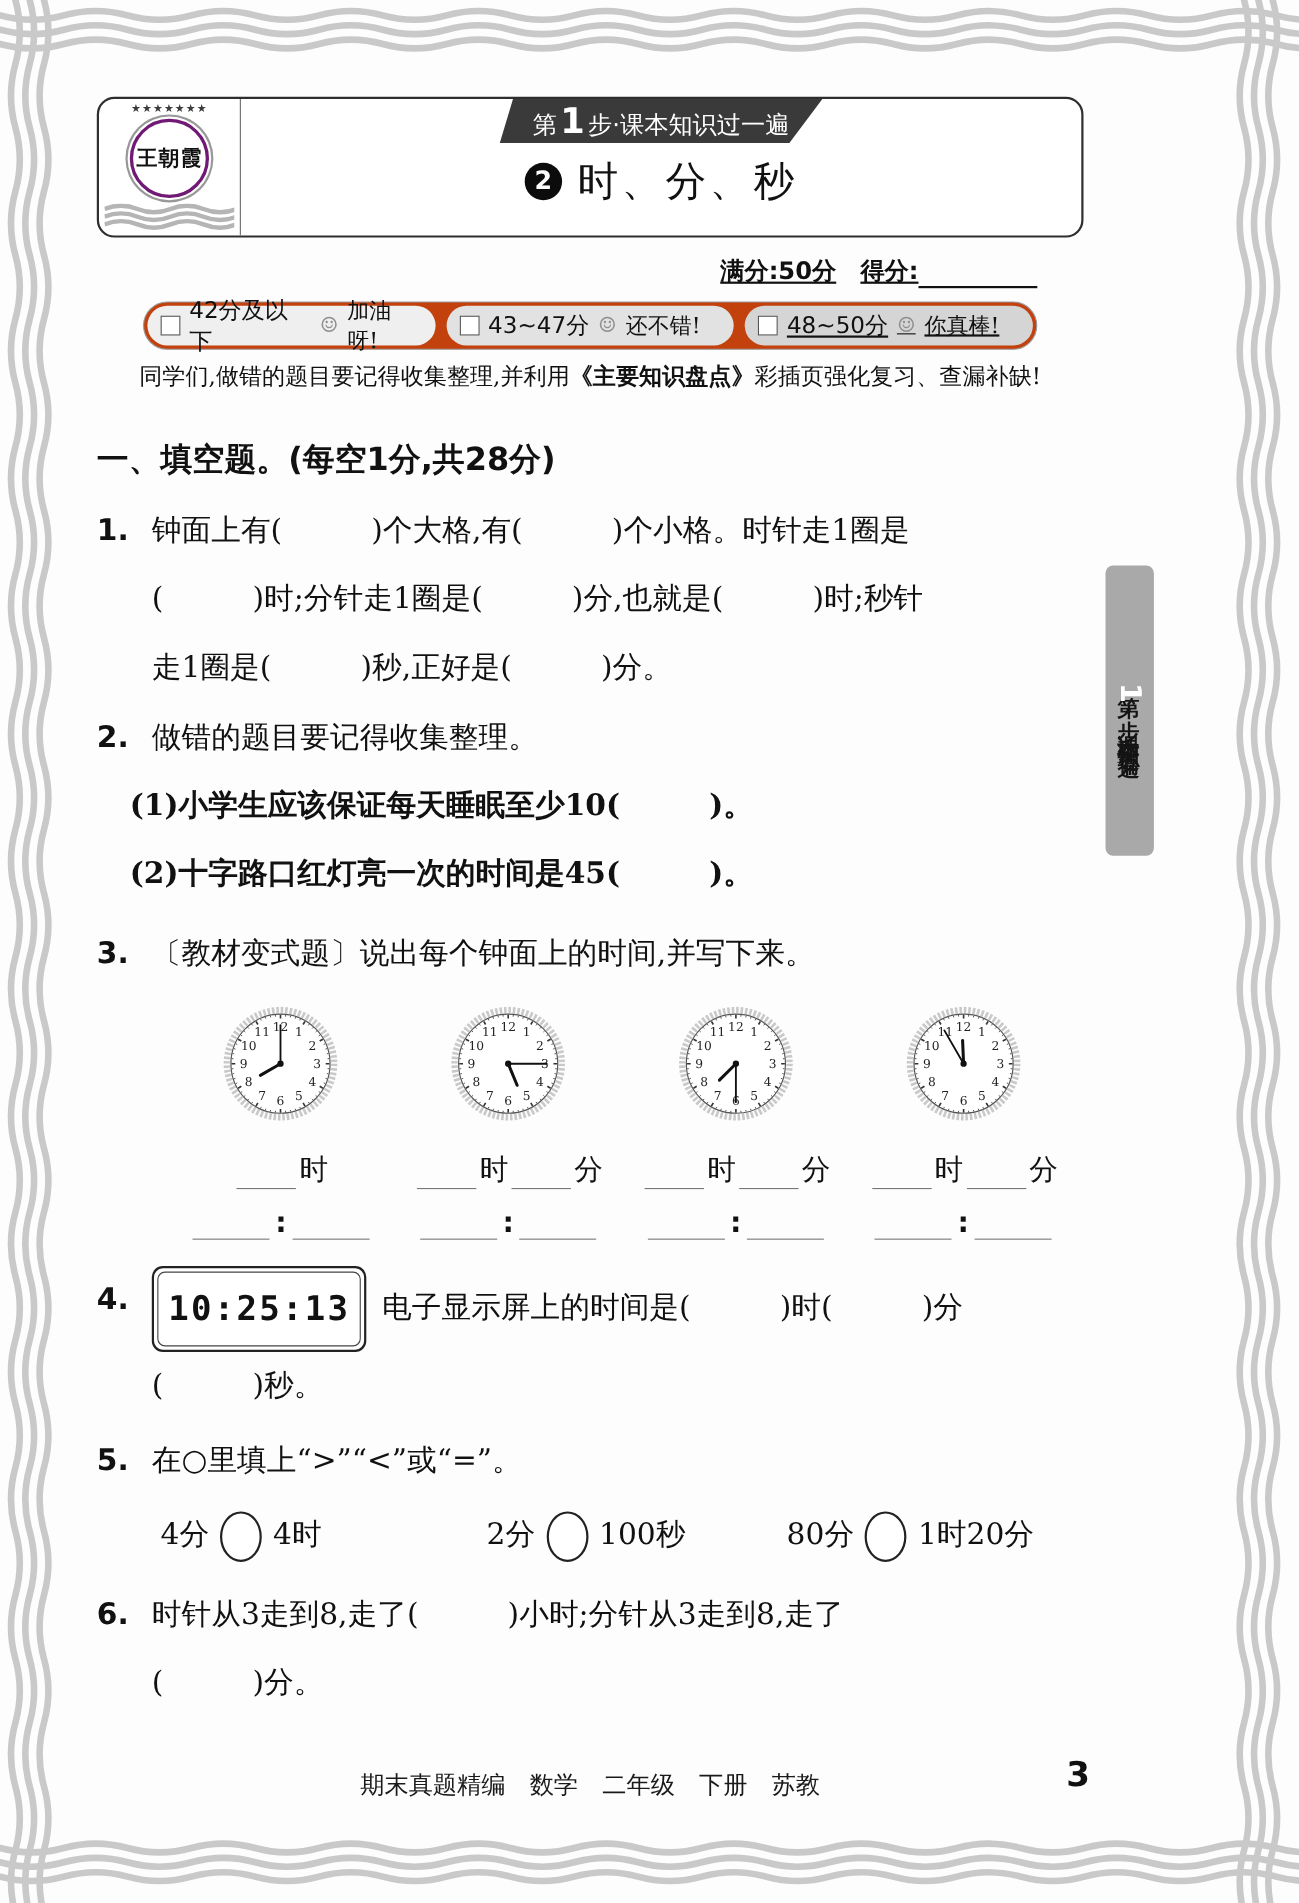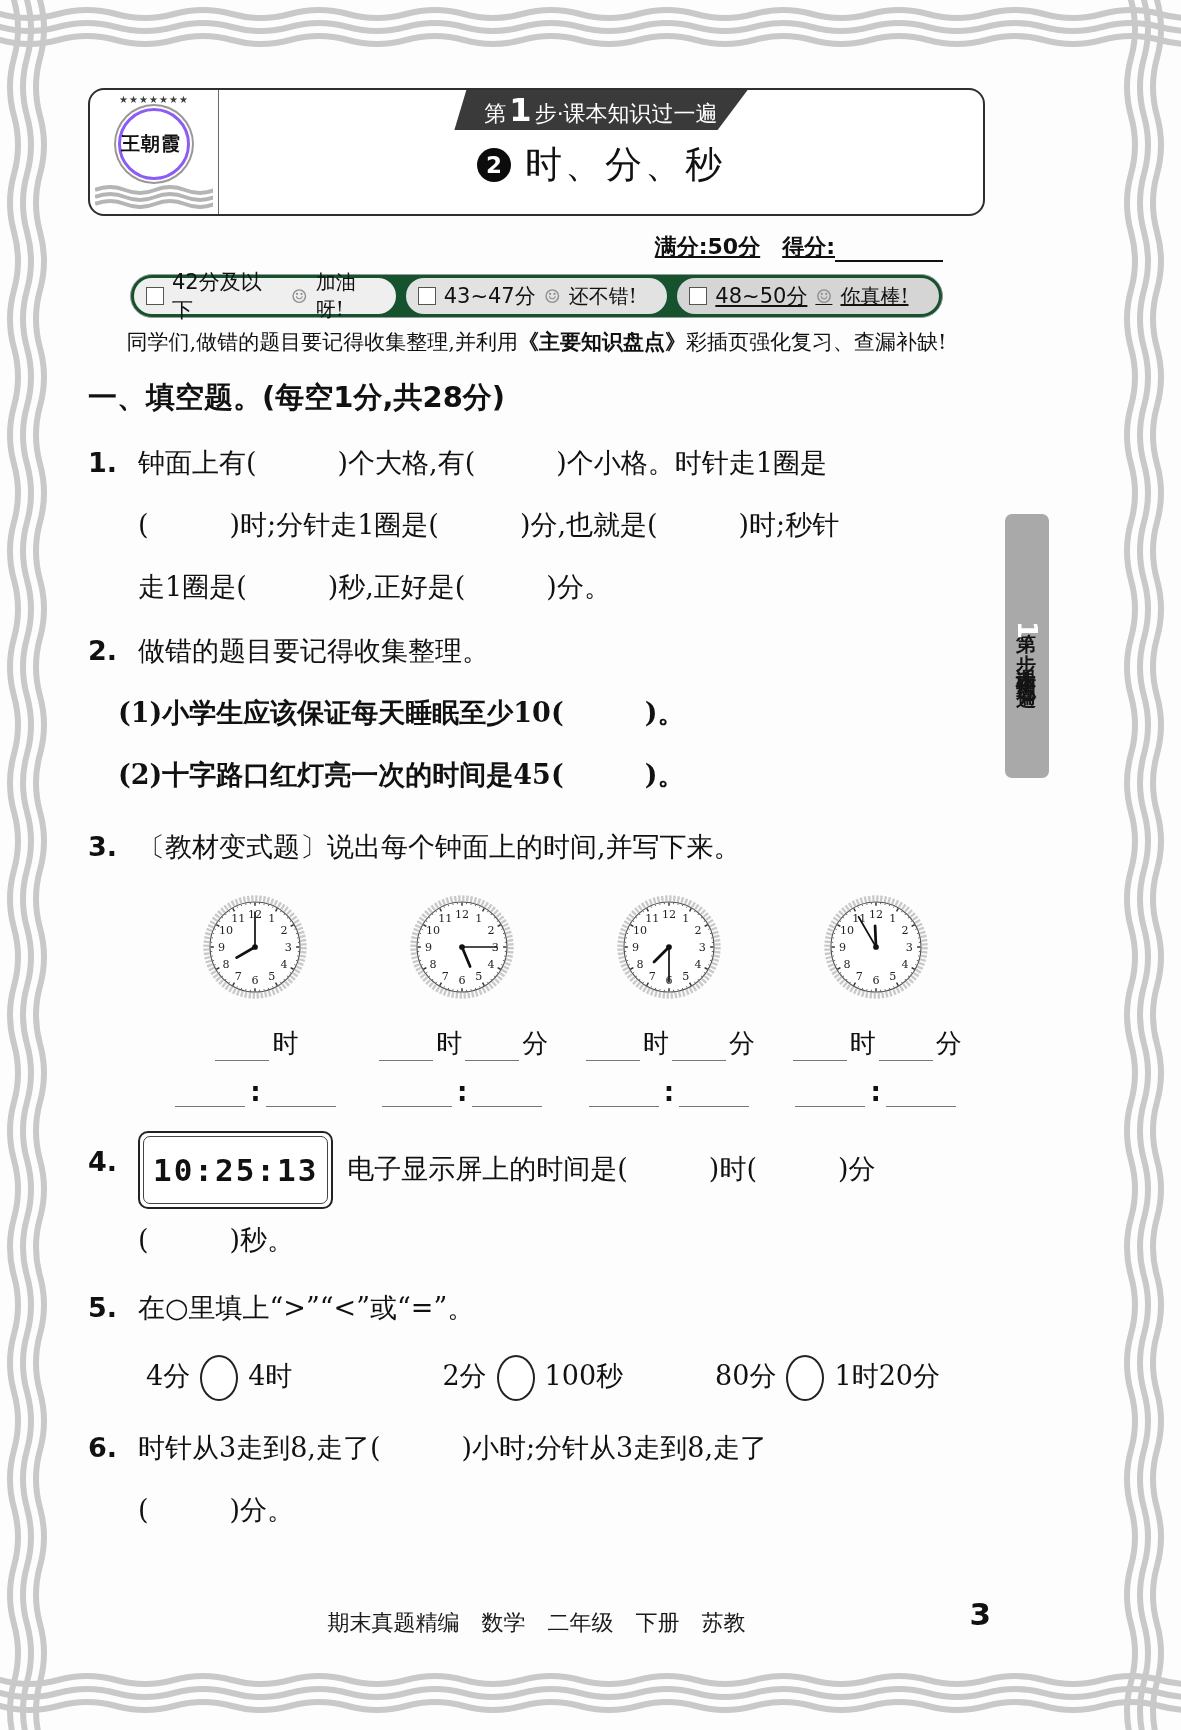--- a/index.html
+++ b/index.html
@@ -8,52 +8,52 @@
     background:#fdfdfd;color:#111;
     font-family:"DejaVu Serif", serif;
   }
   svg.wave{position:absolute;z-index:0;}
   .page{position:absolute;left:88px;top:88px;width:897px;z-index:2;}
 
   
   .header-box{display:flex;border:2px solid #2e2e2e;border-radius:16px;height:124px;background:#fff;overflow:hidden;}
   .logo-cell{width:128px;border-right:1.5px solid #6a6a6a;display:flex;flex-direction:column;align-items:center;justify-content:flex-start;padding-top:5px;}
   .logo-stars{font-size:10px;letter-spacing:1px;color:#3c3c3c;line-height:10px;}
-  .logo-circle{width:66px;height:66px;border:3px solid #8b5cf6;border-radius:50%;
-    box-shadow:0 0 0 2px #fff,0 0 0 4px #989898;display:flex;align-items:center;justify-content:flex-start;
+  .logo-circle{width:66px;height:66px;border:3px solid #701a75;border-radius:50%;
+    box-shadow:0 0 0 2px #fff,0 0 0 4px #989898;display:flex;align-items:center;justify-content:center;
     font-weight:bold;font-size:19px;letter-spacing:1px;margin-top:3px;background:#fff;}
   .logo-waves{margin-top:5px;}
   .header-main{flex:1;display:flex;flex-direction:column;align-items:center;}
   .banner{background:#3a3a3a;color:#fff;height:40px;display:flex;align-items:baseline;gap:3px;
     padding:0 30px;clip-path:polygon(12px 0,100% 0,calc(100% - 30px) 100%,0 100%);
     font-family:"DejaVu Sans",sans-serif;line-height:40px;}
   .banner .b-sm{font-size:22px;}
   .banner .b-lg{font-size:32px;font-weight:bold;}
   .lesson{margin-top:10px;display:flex;align-items:center;}
   .badge{display:inline-block;width:34px;height:34px;border-radius:50%;background:#0c0c0c;color:#fff;
     font-family:"DejaVu Sans",sans-serif;font-weight:bold;font-size:23px;line-height:34px;text-align:center;margin-right:14px;}
   .lesson-title{font-family:"DejaVu Sans",sans-serif;font-weight:normal;font-size:37px;letter-spacing:3px;}
 
   
   .score-line{margin-top:16px;text-align:right;font-family:"DejaVu Sans",sans-serif;font-weight:bold;font-size:22px;padding-right:42px;text-decoration:underline;}
   .score-line .gap{display:inline-block;width:22px;}
   .score-blank{display:inline-block;width:108px;border-bottom:2px solid #111;height:1em;vertical-align:bottom;}
   .band{margin-top:12px;margin-left:42px;margin-right:42px;display:flex;gap:10px;border:1.5px solid #9a9a9a;
-    border-radius:22px;padding:3px;background:#14532d;}
+    border-radius:22px;padding:3px;background:#c2410c;}
   .seg{flex:1;display:flex;align-items:center;gap:8px;padding:0 12px;height:36px;border-radius:18px;}
   .seg1{background:#efefef;}.seg2{background:#e2e2e2;}.seg3{background:#d5d5d5;text-decoration:underline;}
   .cb{width:16px;height:16px;background:#fff;border:1.5px solid #555;display:inline-block;flex:0 0 auto;}
   .rng{font-family:"DejaVu Sans",sans-serif;font-size:21px;}
   .face{color:#8f8f8f;font-size:19px;}
   .rmk{font-size:20px;}
   .tip{margin-top:10px;text-align:center;font-size:21px;}
   .tip b{font-family:"DejaVu Sans",sans-serif;}
 
   
-  .sec{margin-top:22px;font-family:"DejaVu Sans",sans-serif;font-weight:bold;font-size:29px;}
+  .sec{margin-top:42px;font-family:"DejaVu Sans",sans-serif;font-weight:bold;font-size:29px;}
   .q{display:flex;margin-top:14px;font-size:27px;}
   .qnum{flex:0 0 50px;font-family:"DejaVu Sans",sans-serif;font-weight:bold;line-height:62px;}
   .qbody{flex:1;}
   .qbody > div{line-height:62px;}
   .sub{font-size:27px;line-height:62px;padding-left:30px;font-weight:bold;}
 
   
   .crow{display:grid;grid-template-columns:repeat(4,1fr);justify-items:center;padding:0 6px 0 64px;}
   .clocks{margin-top:16px;}
   svg.clock{width:106px;height:106px;}

